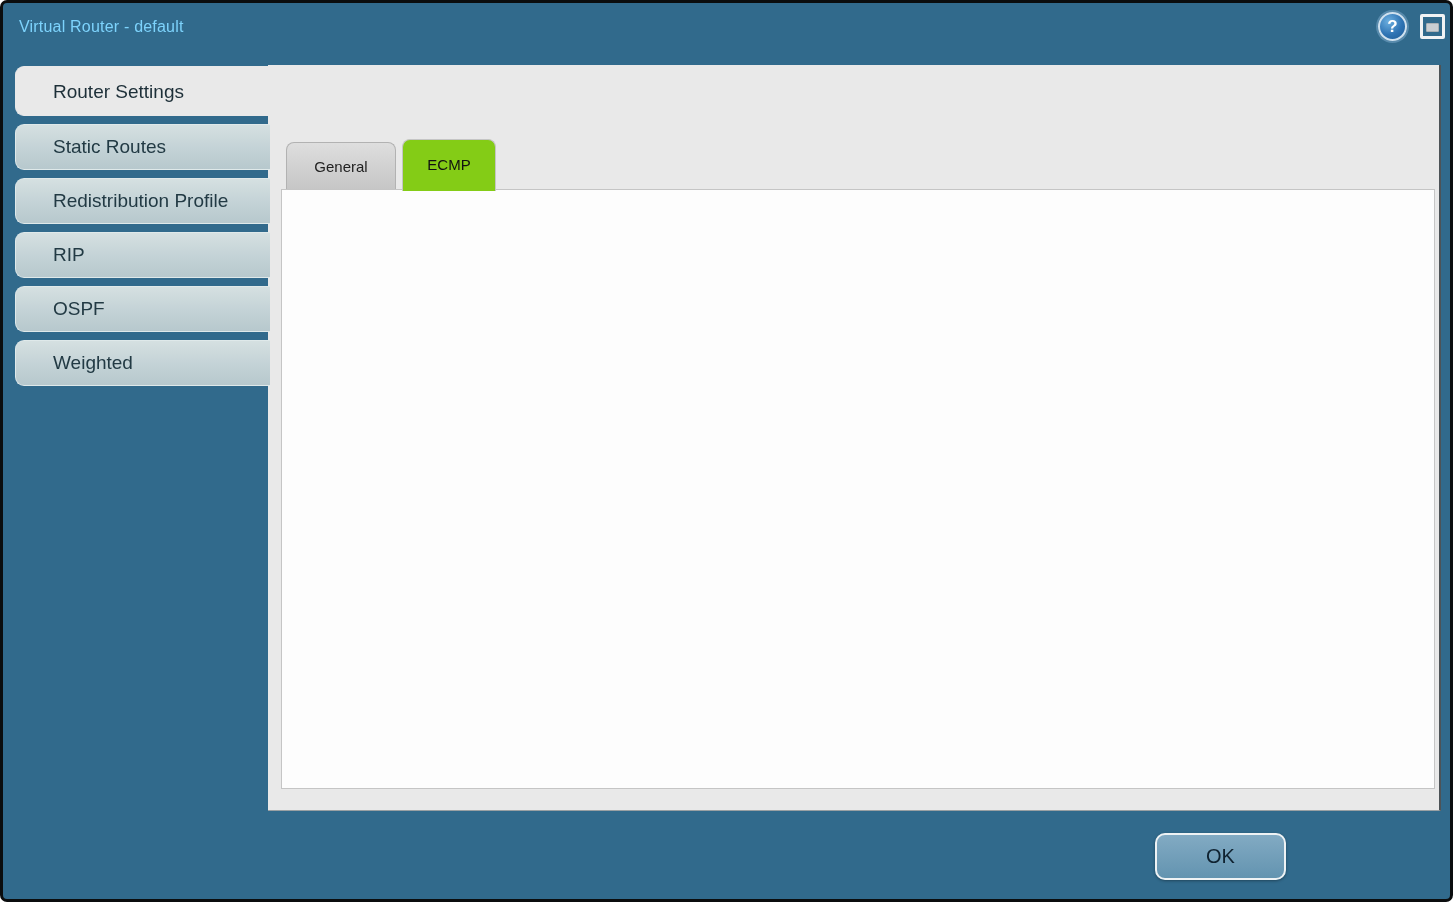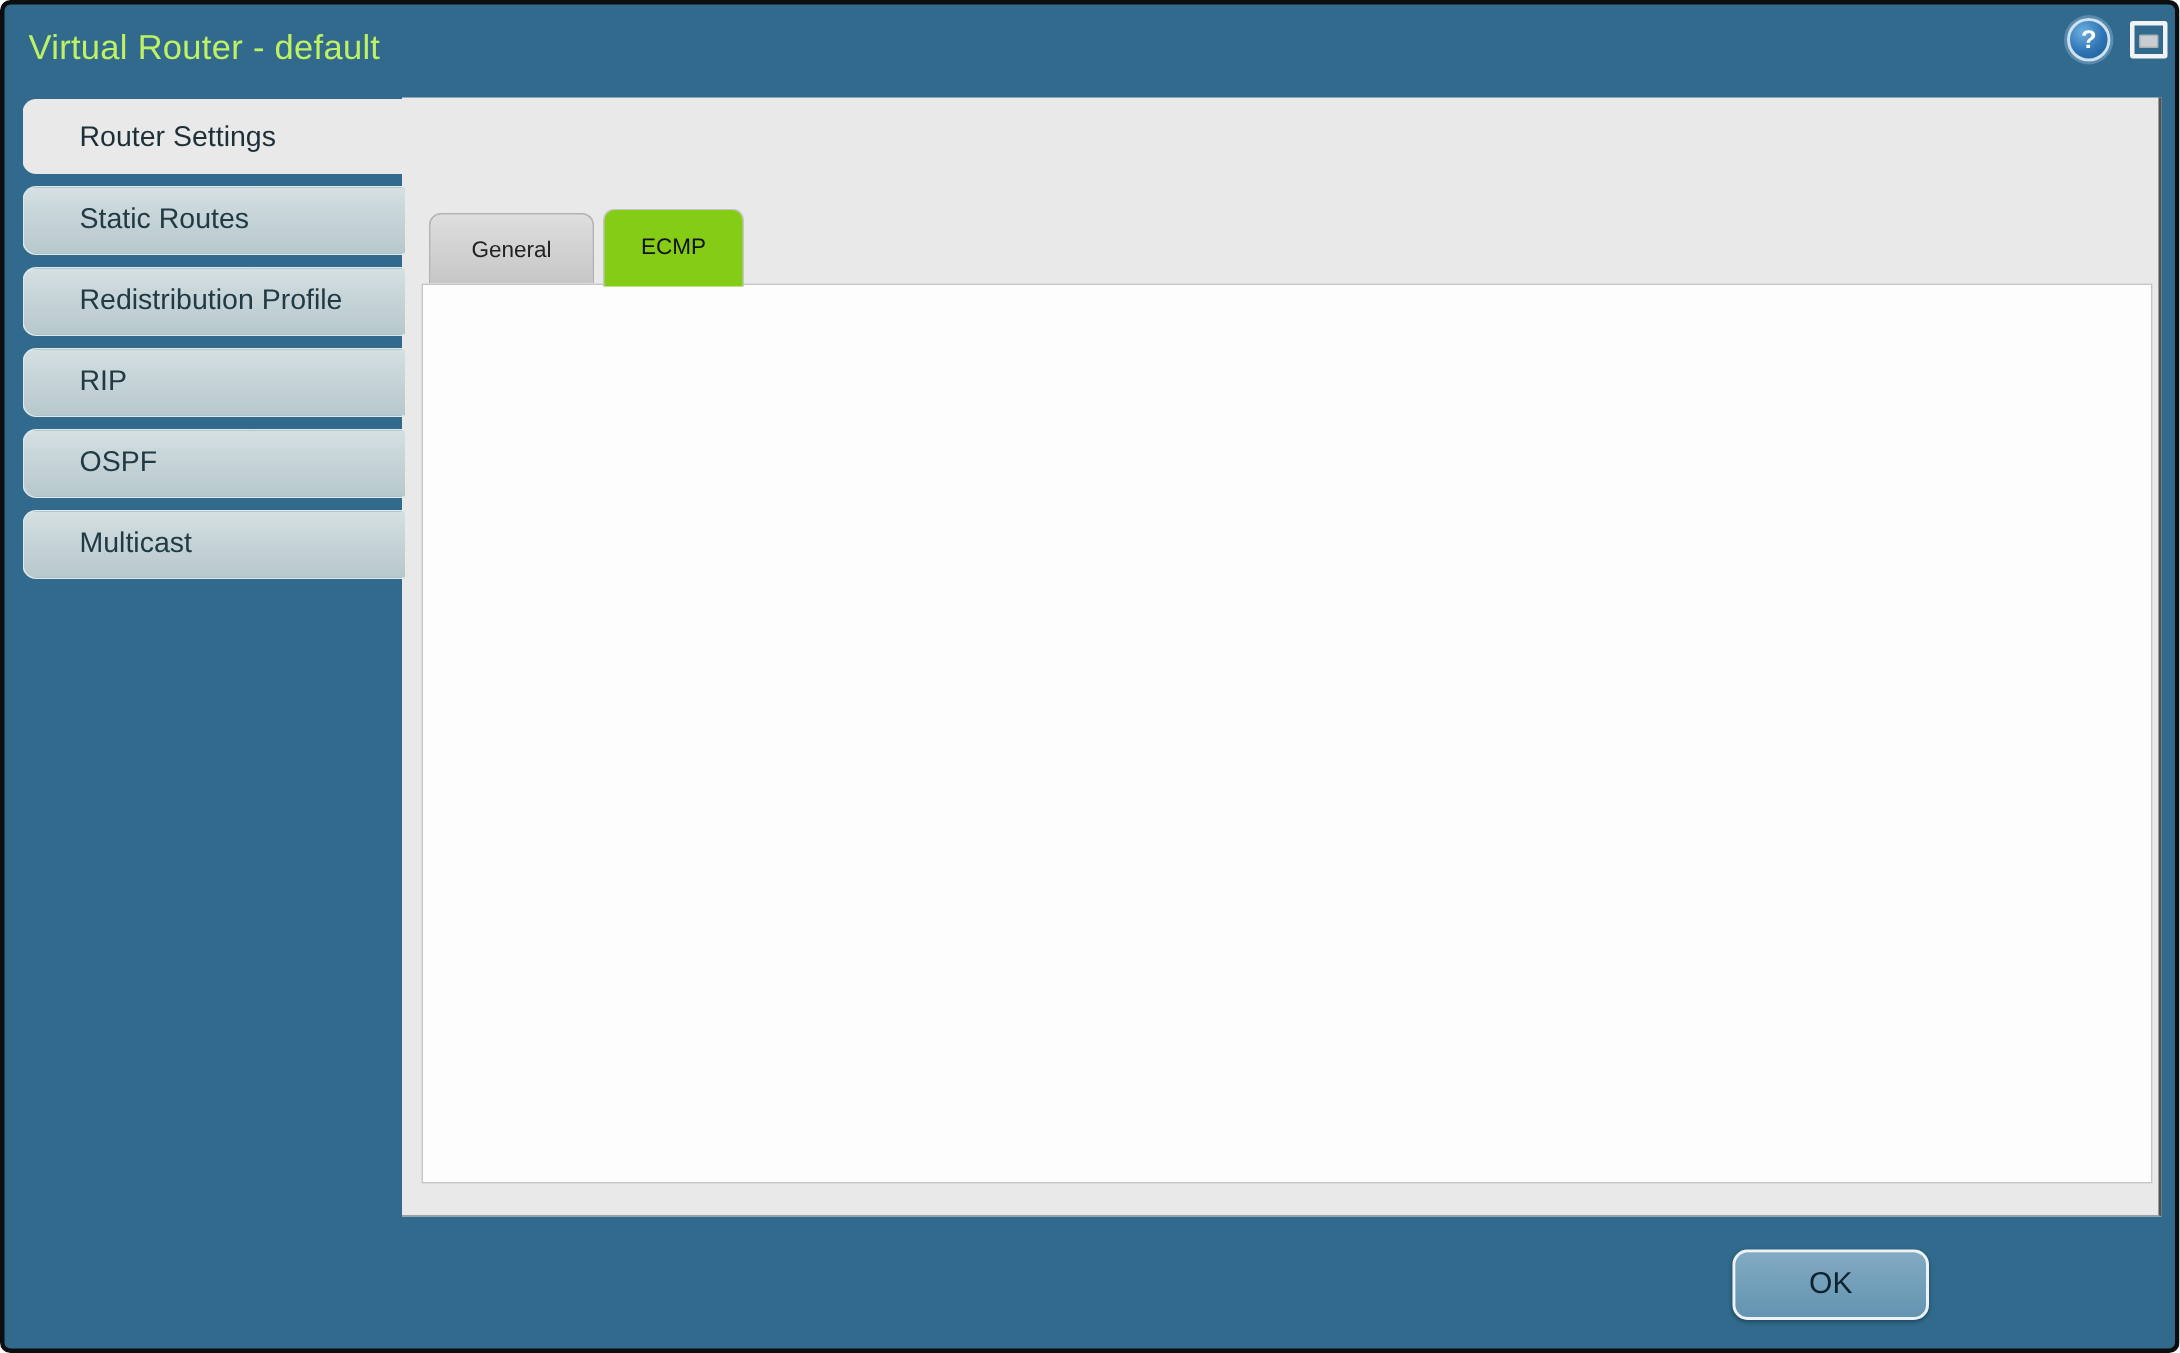--- a/index.html
+++ b/index.html
@@ -7,21 +7,21 @@
 
   .window {
     position:relative; width:1453px; height:902px;
     background:#316a8c;
     border:3px solid #0b0d0e; border-radius:7px;
     overflow:hidden;
   }
 
   
   .titlebar { position:absolute; left:0; top:0; width:100%; height:62px; }
-  .title { position:absolute; left:16px; top:15px; color:#bef264; font-size:23px; letter-spacing:.2px; }
+  .title { position:absolute; left:16px; top:15px; color:#7dd3fc; font-size:16px; letter-spacing:.2px; }
   .help-icon {
     position:absolute; left:1375px; top:9px; width:29px; height:29px; border-radius:50%;
     background:radial-gradient(circle at 35% 30%, #6db0e0 0%, #2f74b4 55%, #1c5a94 100%);
     border:2px solid #cfe1ef; box-shadow:0 0 0 2px rgba(120,165,200,.55);
     color:#ffffff; font-size:17px; font-weight:bold; text-align:center; line-height:25px;
     cursor:pointer;
   }
   .restore-icon {
     position:absolute; left:1417px; top:11px; width:25px; height:25px;
     border:3px solid #f1f3f4; background:#316a8c; border-radius:2px; cursor:pointer;
@@ -200,21 +200,21 @@
   </div>
 
   <div class="content"></div>
 
   <div class="sidebar">
     <div class="side-item active">Router Settings</div>
     <div class="side-item">Static Routes</div>
     <div class="side-item">Redistribution Profile</div>
     <div class="side-item">RIP</div>
     <div class="side-item">OSPF</div>
-    <div class="side-item">Multicast</div>
+    <div class="side-item">Weighted</div>
   </div>
 
   <div class="name-label">Name</div>
   <input class="name-input" type="text" value="default" style="">
 
   <div class="tab inactive">General</div>
   <div class="tab active">ECMP</div>
 
   <div class="panel"></div>
 

